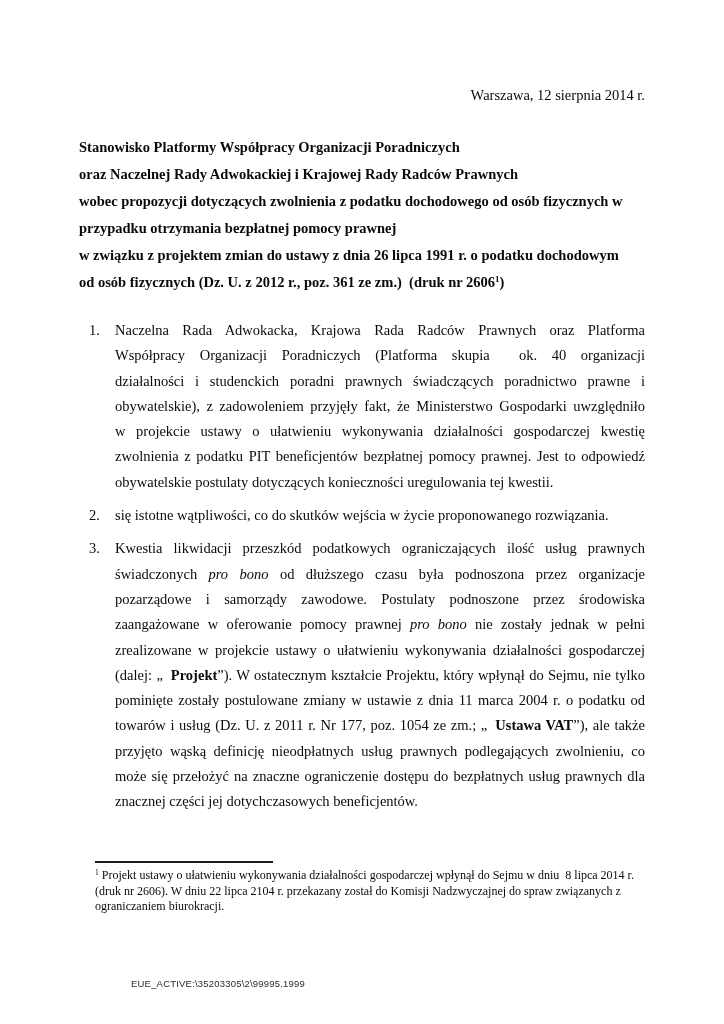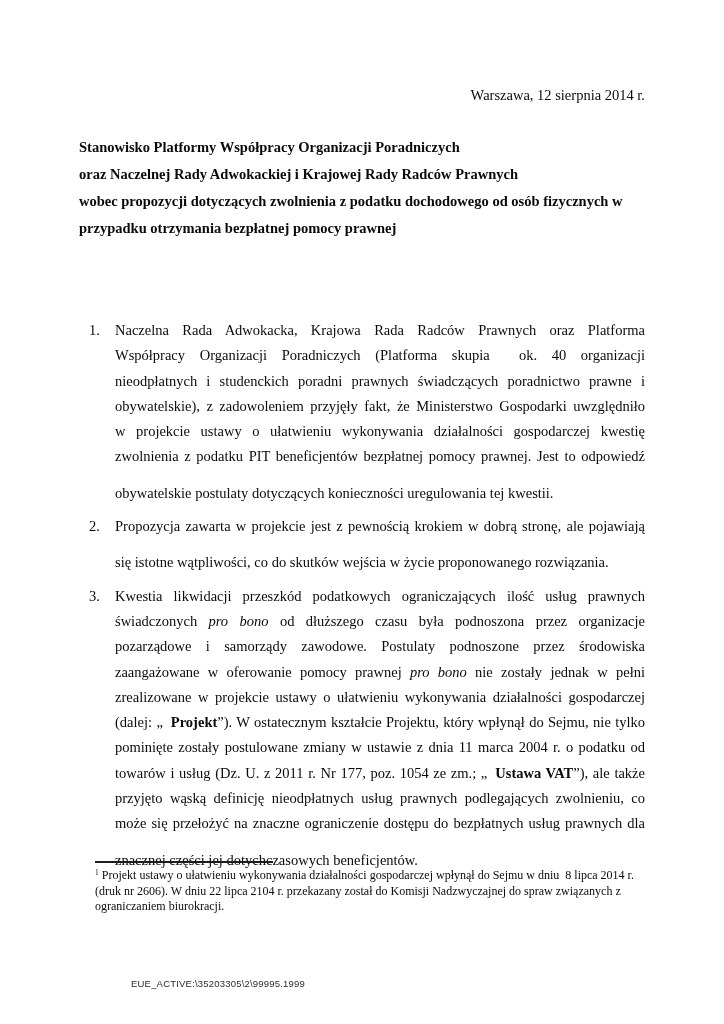--- a/index.html
+++ b/index.html
@@ -41,21 +41,21 @@
     font-size: 14.5px;
   }
   .item { position: relative; padding-left: 30px; }
   .item + .item { margin-top: 8px; }
   .num { position: absolute; left: 4px; top: 0; line-height: 25.3px; }
   .ptext .line {
     line-height: 25.3px;
     text-align: justify;
     text-align-last: justify;
   }
-  .ptext .line.last { text-align-last: left; margin-top: 11px; }
+  .ptext .line.last { text-align-last: left; }
   .it { font-style: italic; }
   .bd { font-weight: bold; margin-left: 8px; }
   sup {
     font-size: 0.62em;
     line-height: 0;
     vertical-align: baseline;
     position: relative;
     top: -0.55em;
   }
   .fnblock {
@@ -93,39 +93,40 @@
 
 <div class="page">
 
   <div class="date">Warszawa, 12 sierpnia 2014 r.</div>
 
   <div class="title">
       <div class="line"><span>Stanowisko Platformy Współpracy Organizacji Poradniczych</span></div>
       <div class="line"><span>oraz Naczelnej Rady Adwokackiej i Krajowej Rady Radców Prawnych</span></div>
       <div class="line"><span>wobec propozycji dotyczących zwolnienia z podatku dochodowego od osób fizycznych w</span></div>
       <div class="line"><span>przypadku otrzymania bezpłatnej pomocy prawnej</span></div>
+      <div class="line"><span>w związku z projektem zmian do ustawy z dnia 26 lipca 1991 r. o podatku dochodowym</span></div>
+      <div class="line"><span>od osób fizycznych (Dz. U. z 2012 r., poz. 361 ze zm.)&nbsp; (druk nr 2606</span><sup>1</sup><span>)</span></div>
     </div>
 
   <div class="body-list">
     <div class="item">
       <span class="num">1.</span>
       <div class="ptext">
           <div class="line"><span>Naczelna Rada Adwokacka, Krajowa Rada Radców Prawnych oraz Platforma</span></div>
           <div class="line"><span>Współpracy Organizacji Poradniczych (Platforma skupia&nbsp; ok. 40 organizacji</span></div>
-          <div class="line"><span>nieodpłatnych i studenckich poradni prawnych świadczących poradnictwo prawne i</span></div>
+          <div class="line"><span>działalności i studenckich poradni prawnych świadczących poradnictwo prawne i</span></div>
           <div class="line"><span>obywatelskie), z zadowoleniem przyjęły fakt, że Ministerstwo Gospodarki uwzględniło</span></div>
           <div class="line"><span>w projekcie ustawy o ułatwieniu wykonywania działalności gospodarczej kwestię</span></div>
           <div class="line"><span>zwolnienia z podatku PIT beneficjentów bezpłatnej pomocy prawnej. Jest to odpowiedź</span></div>
           <div class="line last"><span>obywatelskie postulaty dotyczących konieczności uregulowania tej kwestii.</span></div>
         </div>
     </div>
     <div class="item">
       <span class="num">2.</span>
       <div class="ptext">
-          <div class="line"><span>Propozycja zawarta w projekcie jest z pewnością krokiem w dobrą stronę, ale pojawiają</span></div>
           <div class="line last"><span>się istotne wątpliwości, co do skutków wejścia w życie proponowanego rozwiązania.</span></div>
         </div>
     </div>
     <div class="item">
       <span class="num">3.</span>
       <div class="ptext">
           <div class="line"><span>Kwestia likwidacji przeszkód podatkowych ograniczających ilość usług prawnych</span></div>
           <div class="line"><span>świadczonych </span><span class="it">pro bono</span><span> od dłuższego czasu była podnoszona przez organizacje</span></div>
           <div class="line"><span>pozarządowe i samorządy zawodowe. Postulaty podnoszone przez środowiska</span></div>
           <div class="line"><span>zaangażowane w oferowanie pomocy prawnej </span><span class="it">pro bono</span><span> nie zostały jednak w pełni</span></div>

